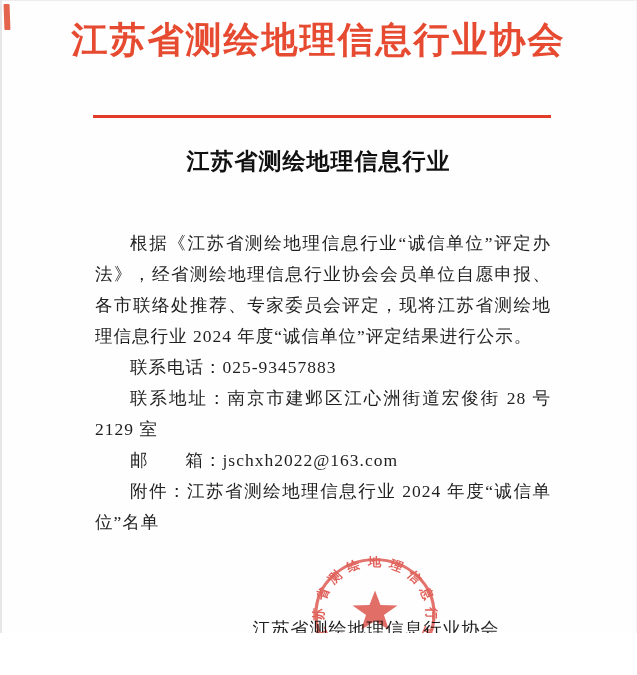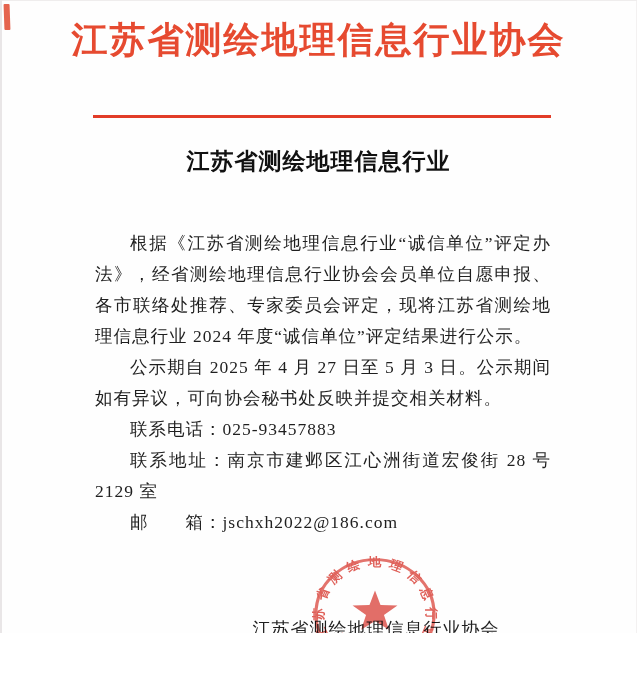--- a/index.html
+++ b/index.html
@@ -57,24 +57,24 @@
 
   <div class="assoc-header">江苏省测绘地理信息行业协会</div>
 
   <div class="red-rule"></div>
 
   <div class="doc-title l1">江苏省测绘地理信息行业</div>
 
 
   <div class="body-text">
     <p>根据《江苏省测绘地理信息行业“诚信单位”评定办法》，经省测绘地理信息行业协会会员单位自愿申报、各市联络处推荐、专家委员会评定，现将江苏省测绘地理信息行业 2024 年度“诚信单位”评定结果进行公示。</p>
-    <p>公示期自 2025 年 4 月 27 日至 5 月 3 日。公示期间如有异议，可向协会秘书处反映并提交相关材料。</p>
     <p>联系电话：025-93457883</p>
     <p>联系地址：南京市建邺区江心洲街道宏俊街 28 号 2129 室</p>
-    <p>邮　　箱：jschxh2022@186.com</p>
+    <p>邮　　箱：jschxh2022@163.com</p>
+    <p>附件：江苏省测绘地理信息行业 2024 年度“诚信单位”名单</p>
   </div>
 
   <div class="signature">
     <div class="sig-org">江苏省测绘地理信息行业协会</div>
     <div class="sig-date">2025 年 4 月 27 日</div>
   </div>
 
   <svg class="seal" viewBox="0 0 128 128" preserveAspectRatio="none">
     <defs>
       <path id="sealArcTop" d="M 19,92 A 53,53 0 1 1 109,92" fill="none"></path>

